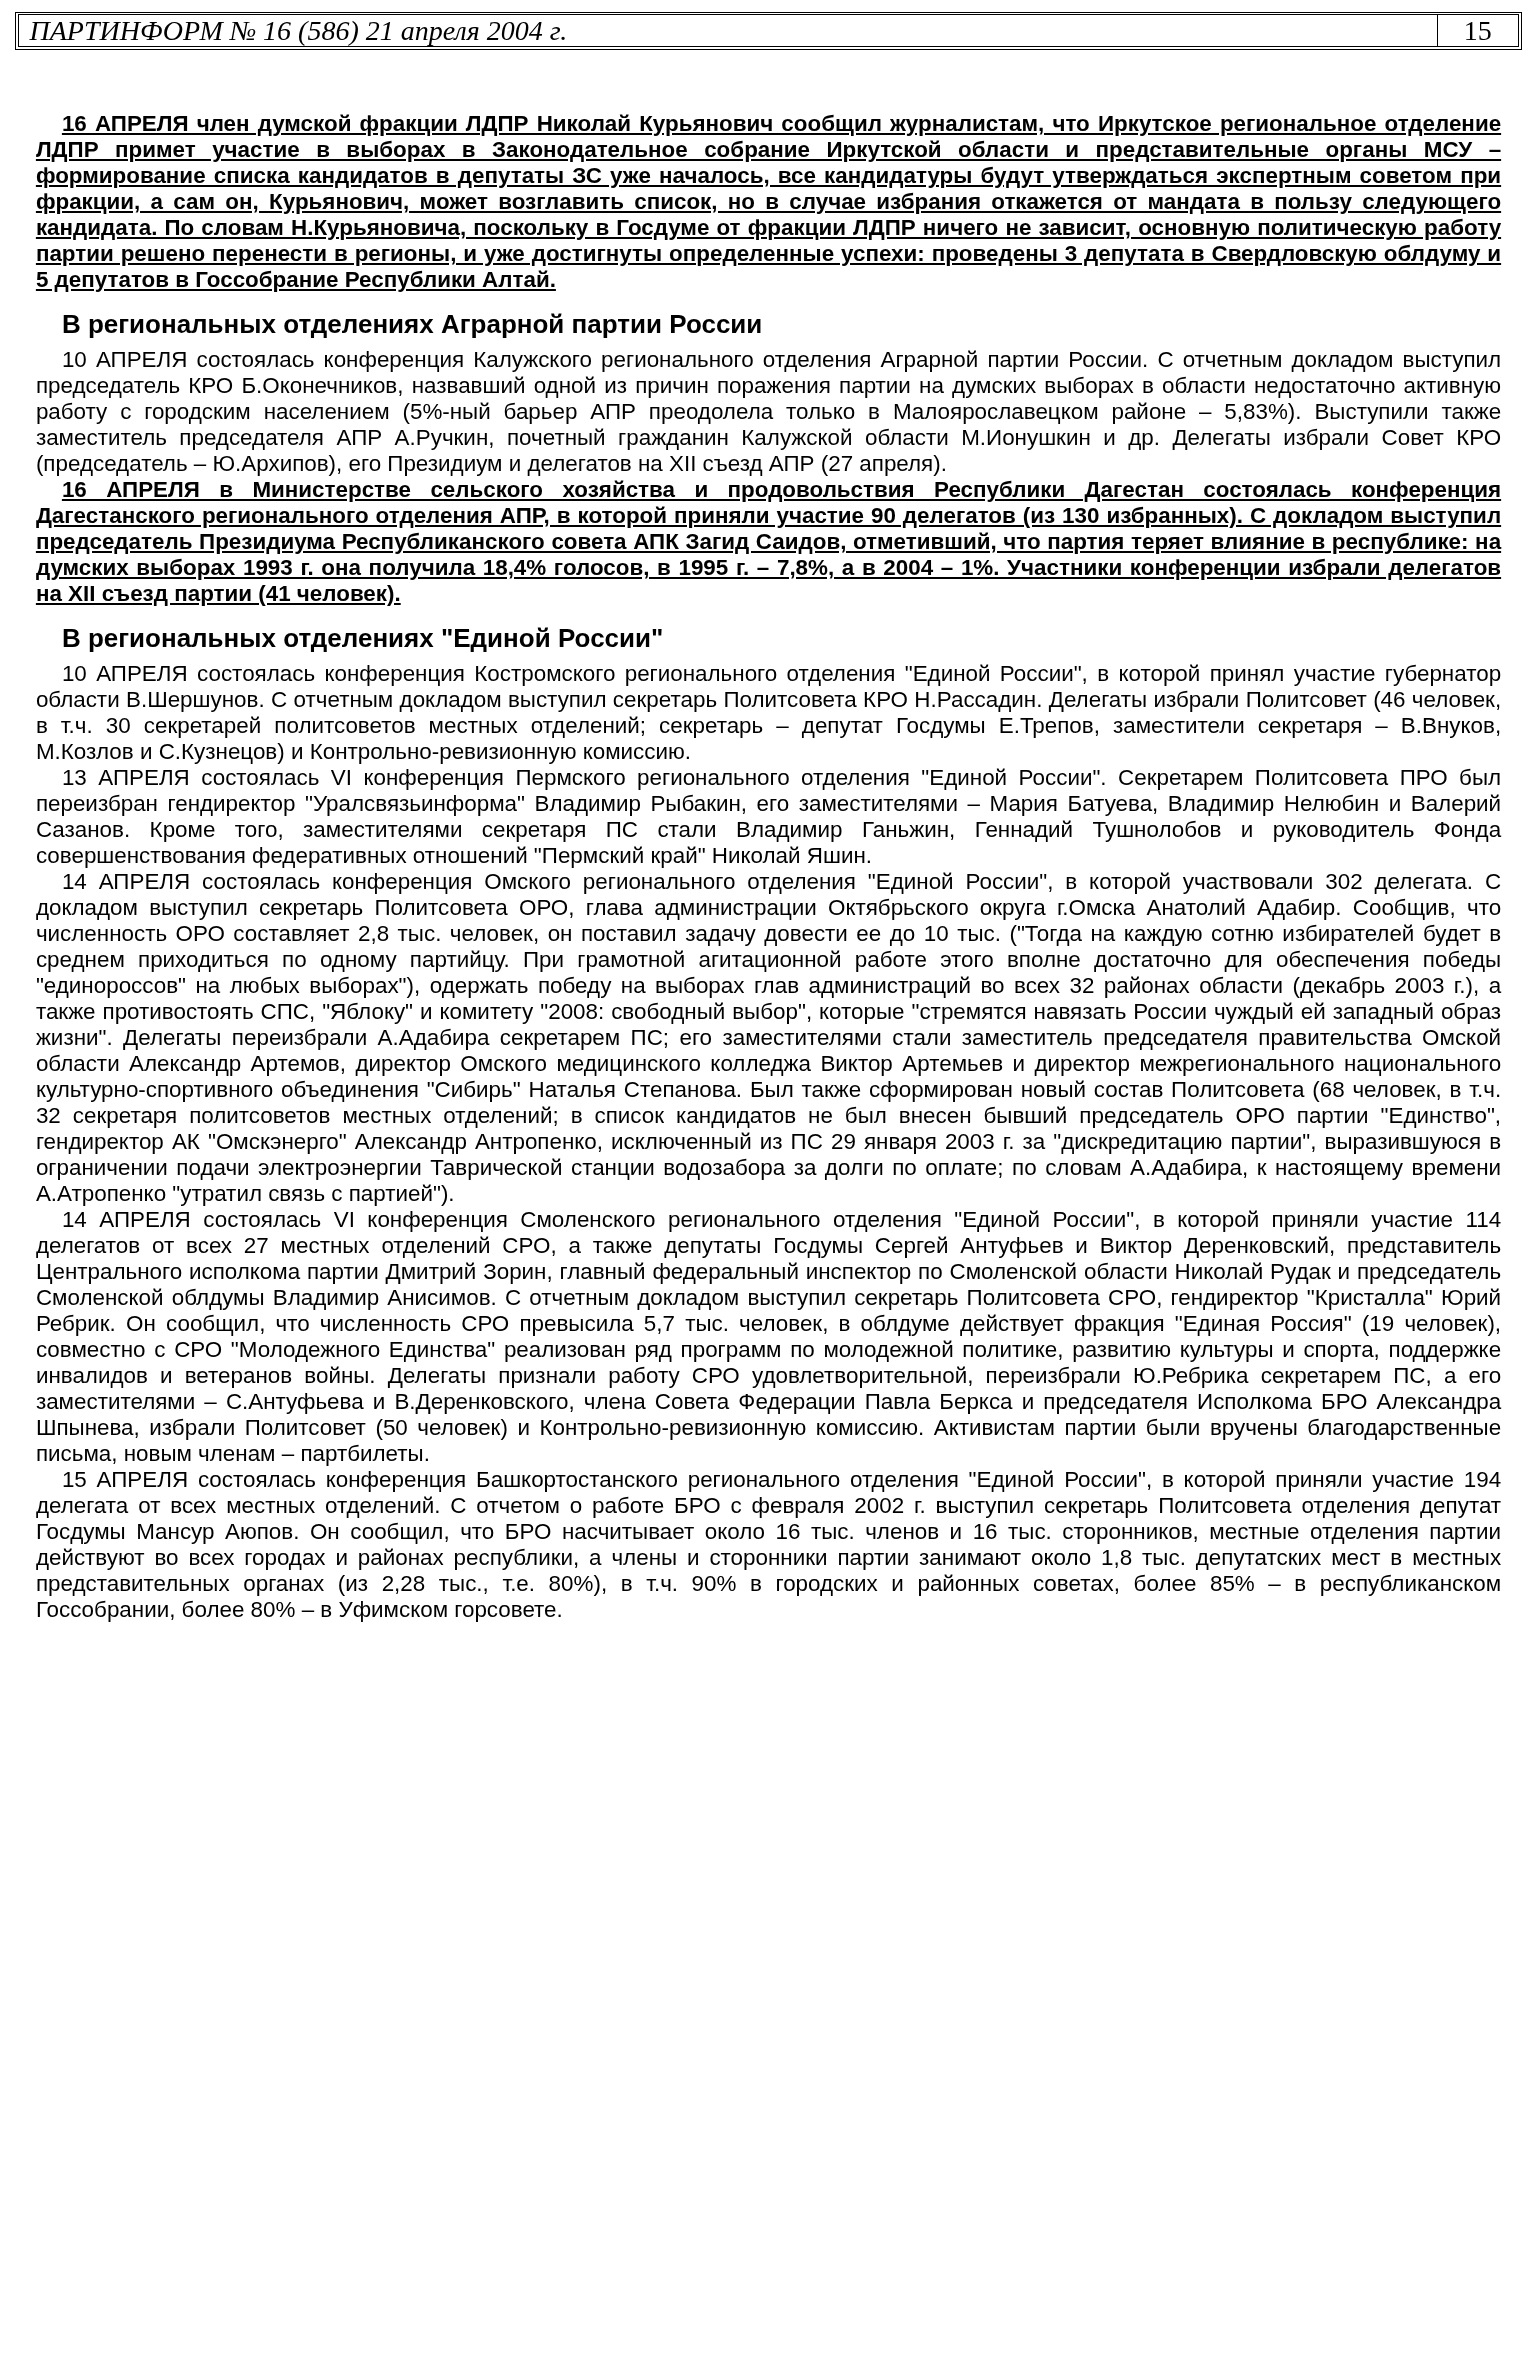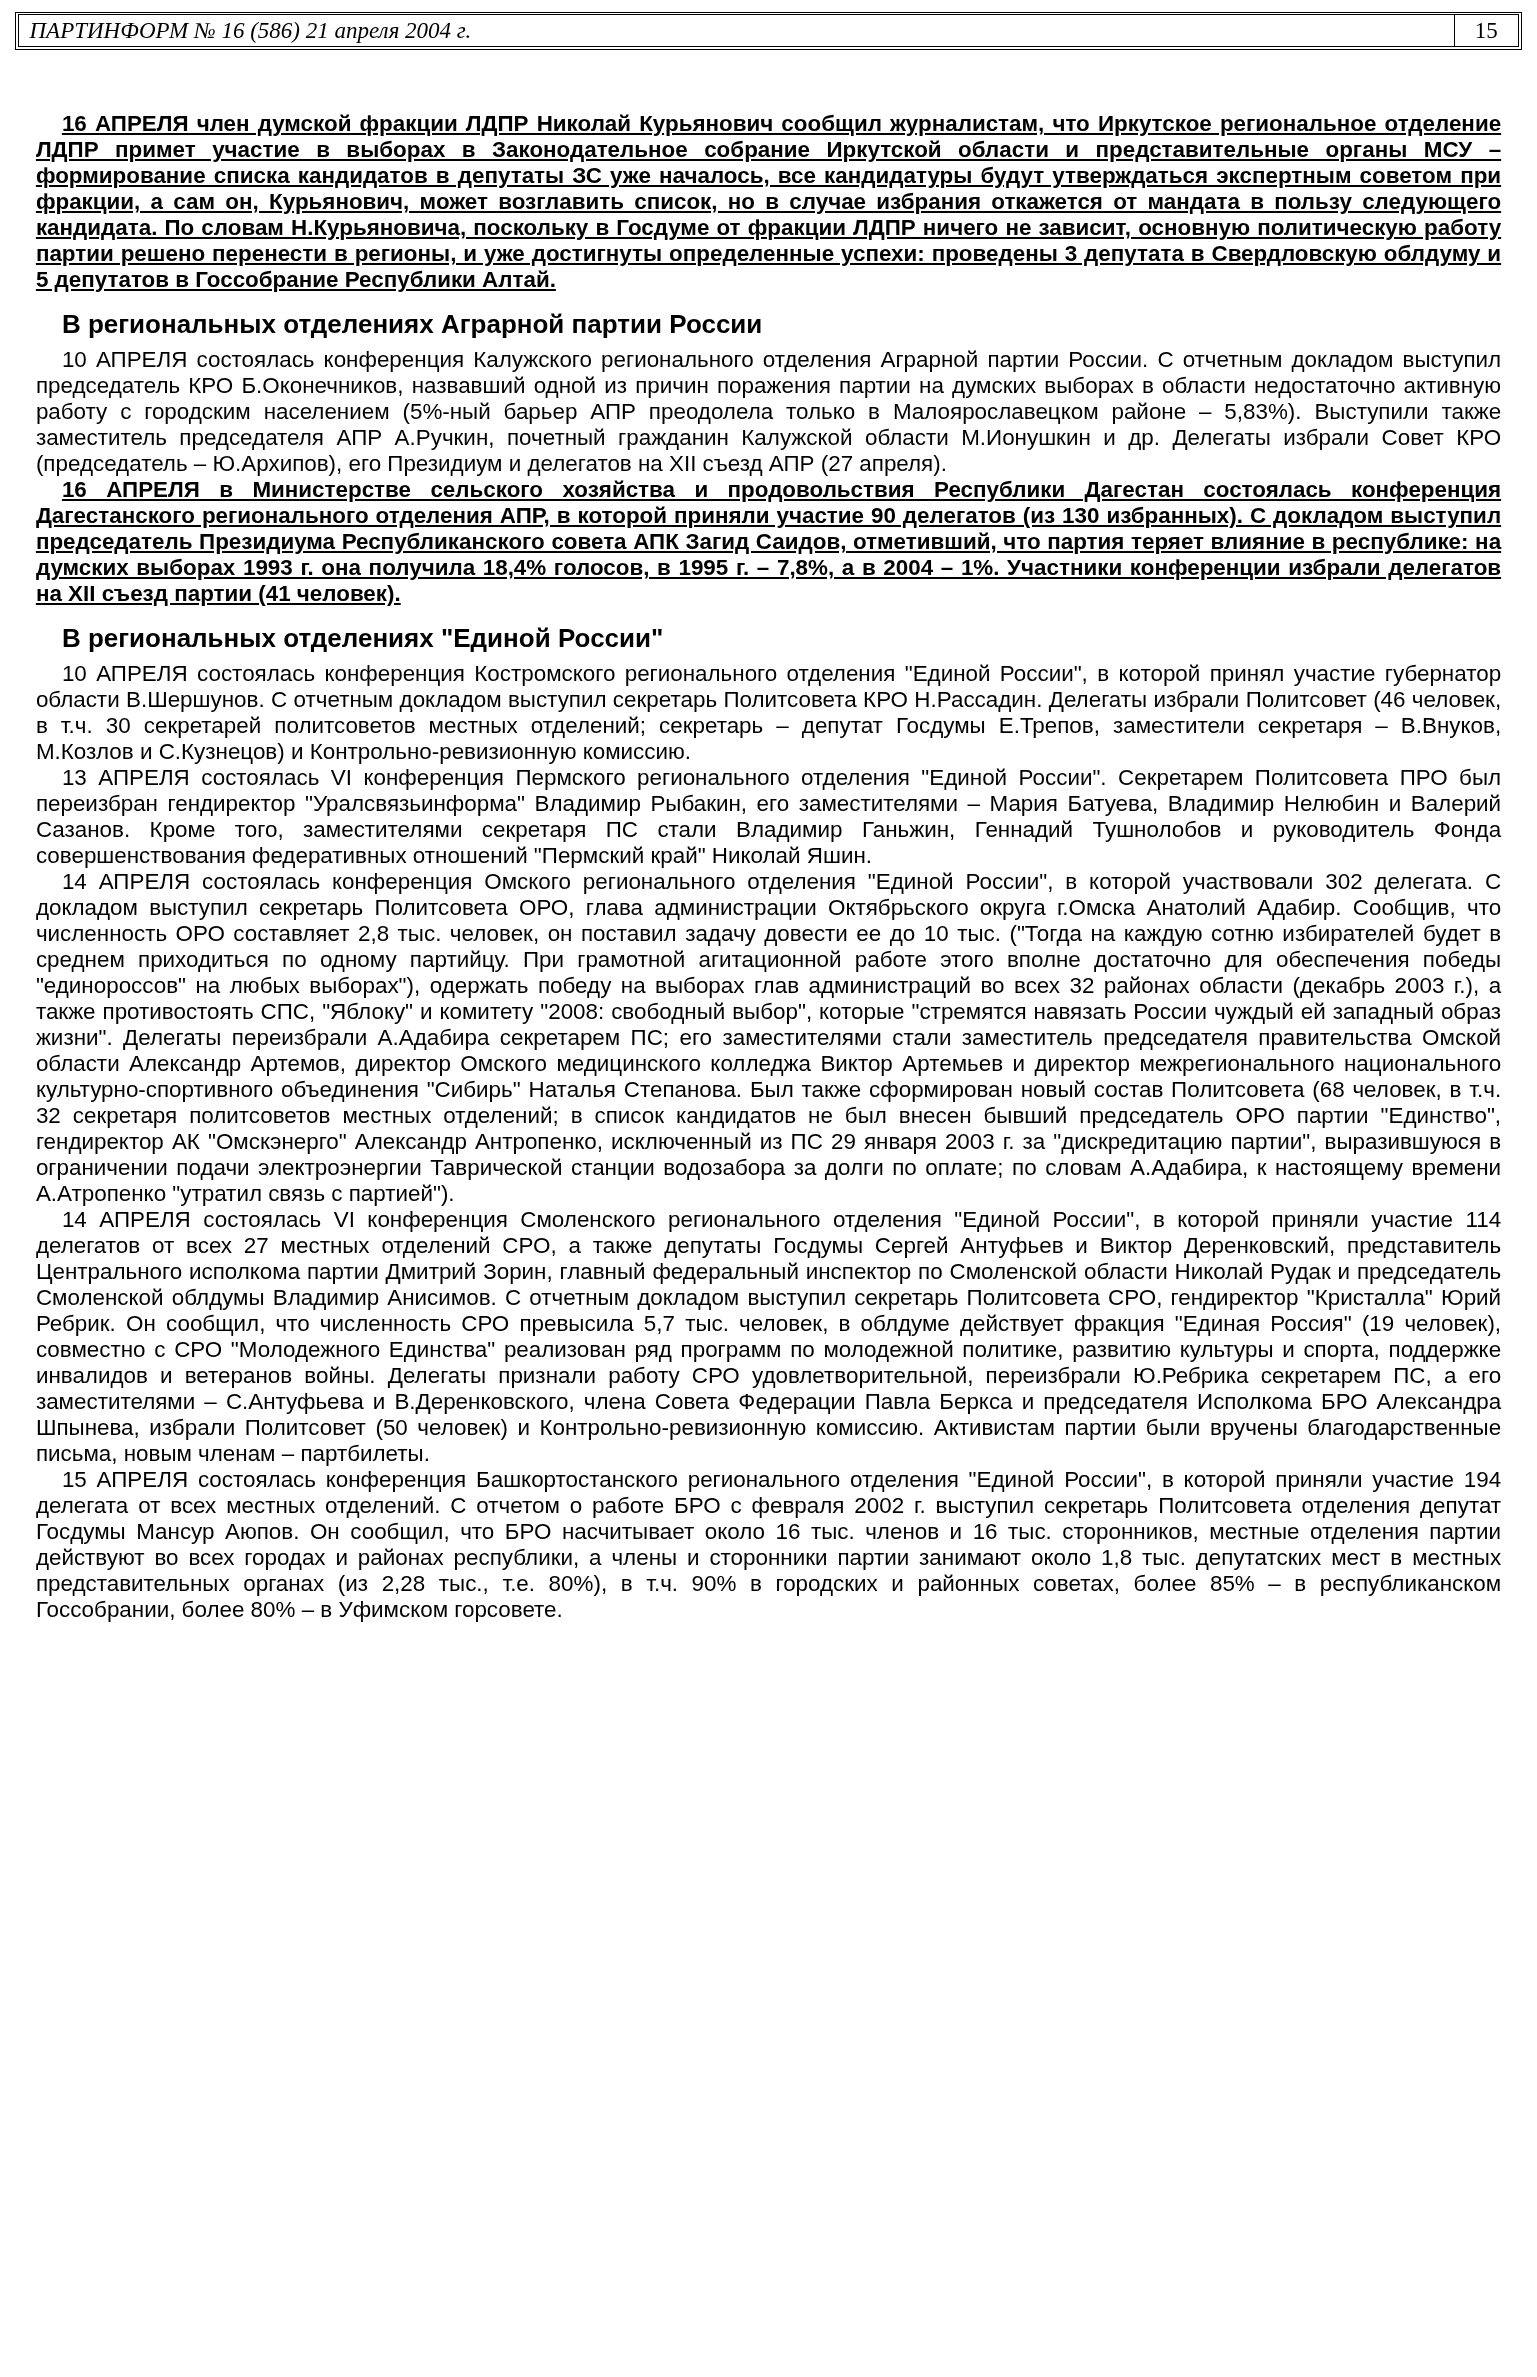--- a/index.html
+++ b/index.html
@@ -21,33 +21,33 @@
     border: 1.9px solid #000;
     padding: 1.9px;
   }
   .header-inner {
     border: 1.3px solid #000;
     display: flex;
     align-items: center;
     justify-content: space-between;
     height: 33px;
     font-family: "Liberation Serif", serif;
-    font-size: 23px;
+    font-size: 28px;
     gap: 24px;
   }
   .header-title {
     font-style: italic;
     padding-left: 10.2px;
     white-space: nowrap;
   }
   .header-num {
     height: 100%;
     display: flex;
     align-items: center;
-    padding: 0 20px;
+    padding: 0 26px;
     border-left: 1.3px solid #000;
   }
   .content {
     margin: 61px 20.5px 0 20.5px;
   }
   .para {
     font-size: 22.4px;
     line-height: 26px;
     text-align: justify;
     text-indent: 26px;

